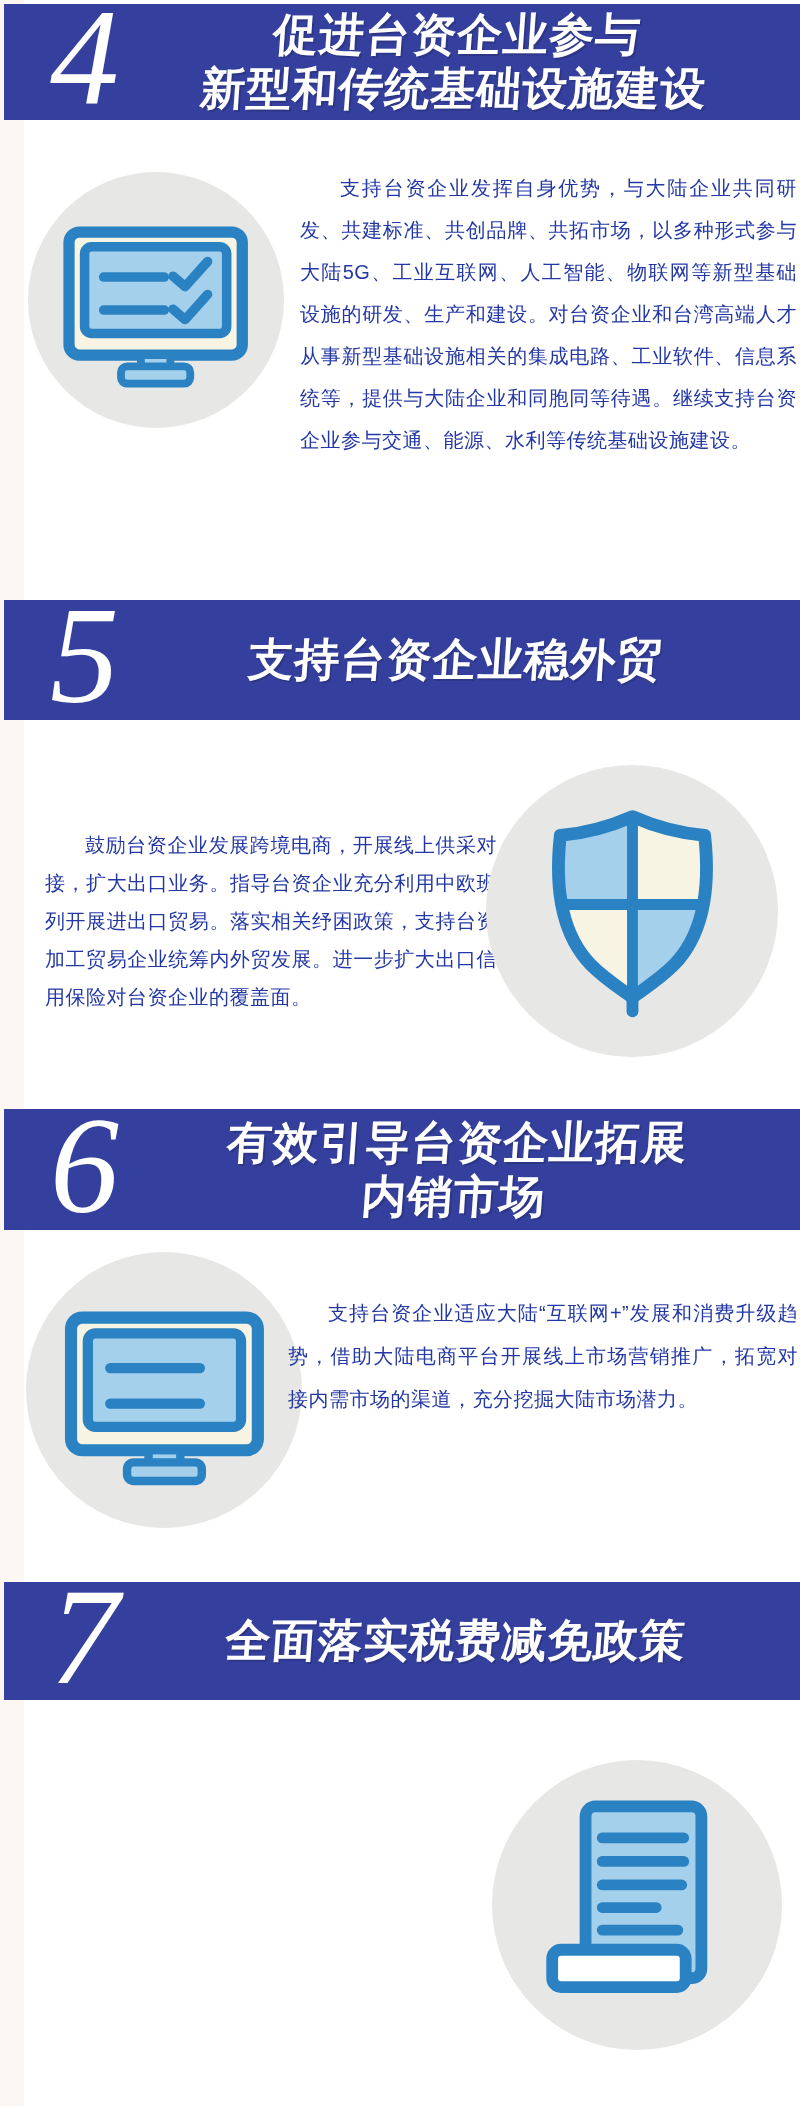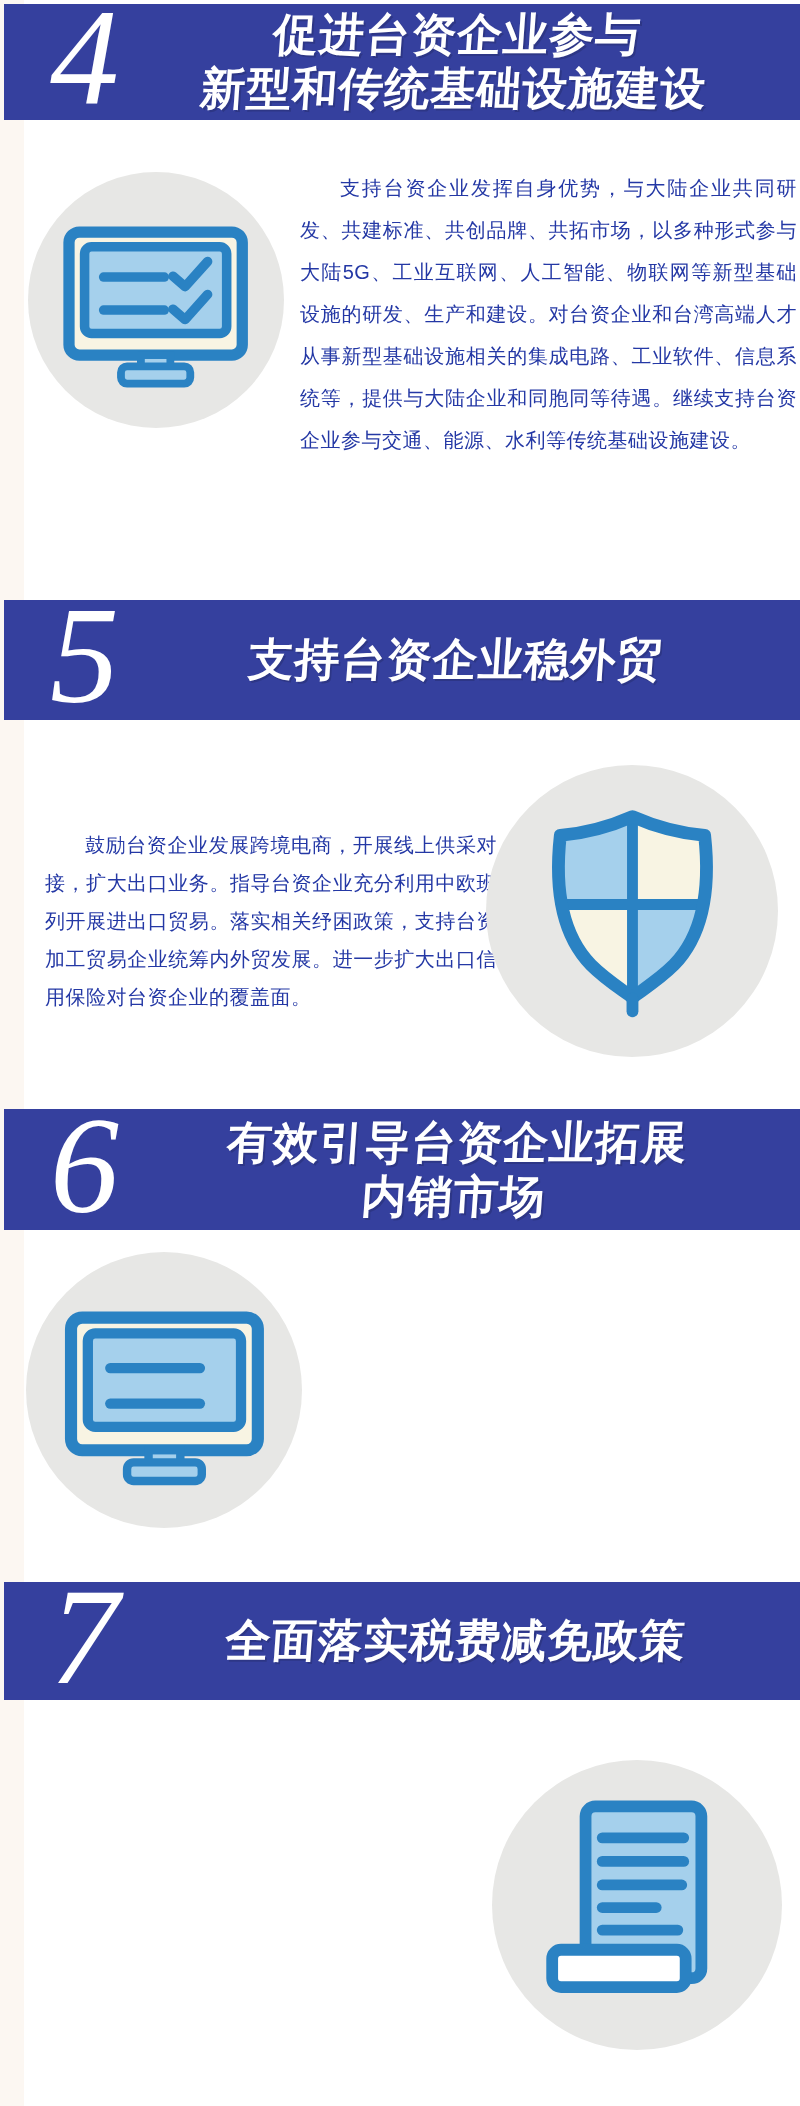--- a/index.html
+++ b/index.html
@@ -122,20 +122,21 @@
   <div class="circle" id="circle-6">
     <svg viewBox="0 0 260 260">
       <rect x="30" y="52" width="200" height="142" rx="12" fill="#f8f4e3" stroke="#2a82c3" stroke-width="13"></rect>
       <rect x="48" y="69" width="164" height="100" rx="8" fill="#a5d0ec" stroke="#2a82c3" stroke-width="11"></rect>
       <path class="ic-stroke" stroke-width="11" d="M72 106 H168"></path>
       <path class="ic-stroke" stroke-width="11" d="M72 144 H168"></path>
       <rect x="113" y="194" width="34" height="15" fill="#a5d0ec" stroke="#2a82c3" stroke-width="9"></rect>
       <rect x="90" y="207" width="80" height="20" rx="7" fill="#a5d0ec" stroke="#2a82c3" stroke-width="9"></rect>
     </svg>
   </div>
+  <div class="para" id="para-6">支持台资企业适应大陆“互联网+”发展和消费升级趋势，借助大陆电商平台开展线上市场营销推广，拓宽对接内需市场的渠道，充分挖掘大陆市场潜力。</div>
 
   <div class="band" id="band-7">
     <div class="num">7</div>
     <div class="title">
       <div>全面落实税费减免政策</div>
     </div>
   </div>
   <div class="circle" id="circle-7">
     <svg viewBox="0 0 260 260">
       <rect x="78" y="30" width="118" height="175" rx="10" fill="#a5d0ec" stroke="#2a82c3" stroke-width="12"></rect>

